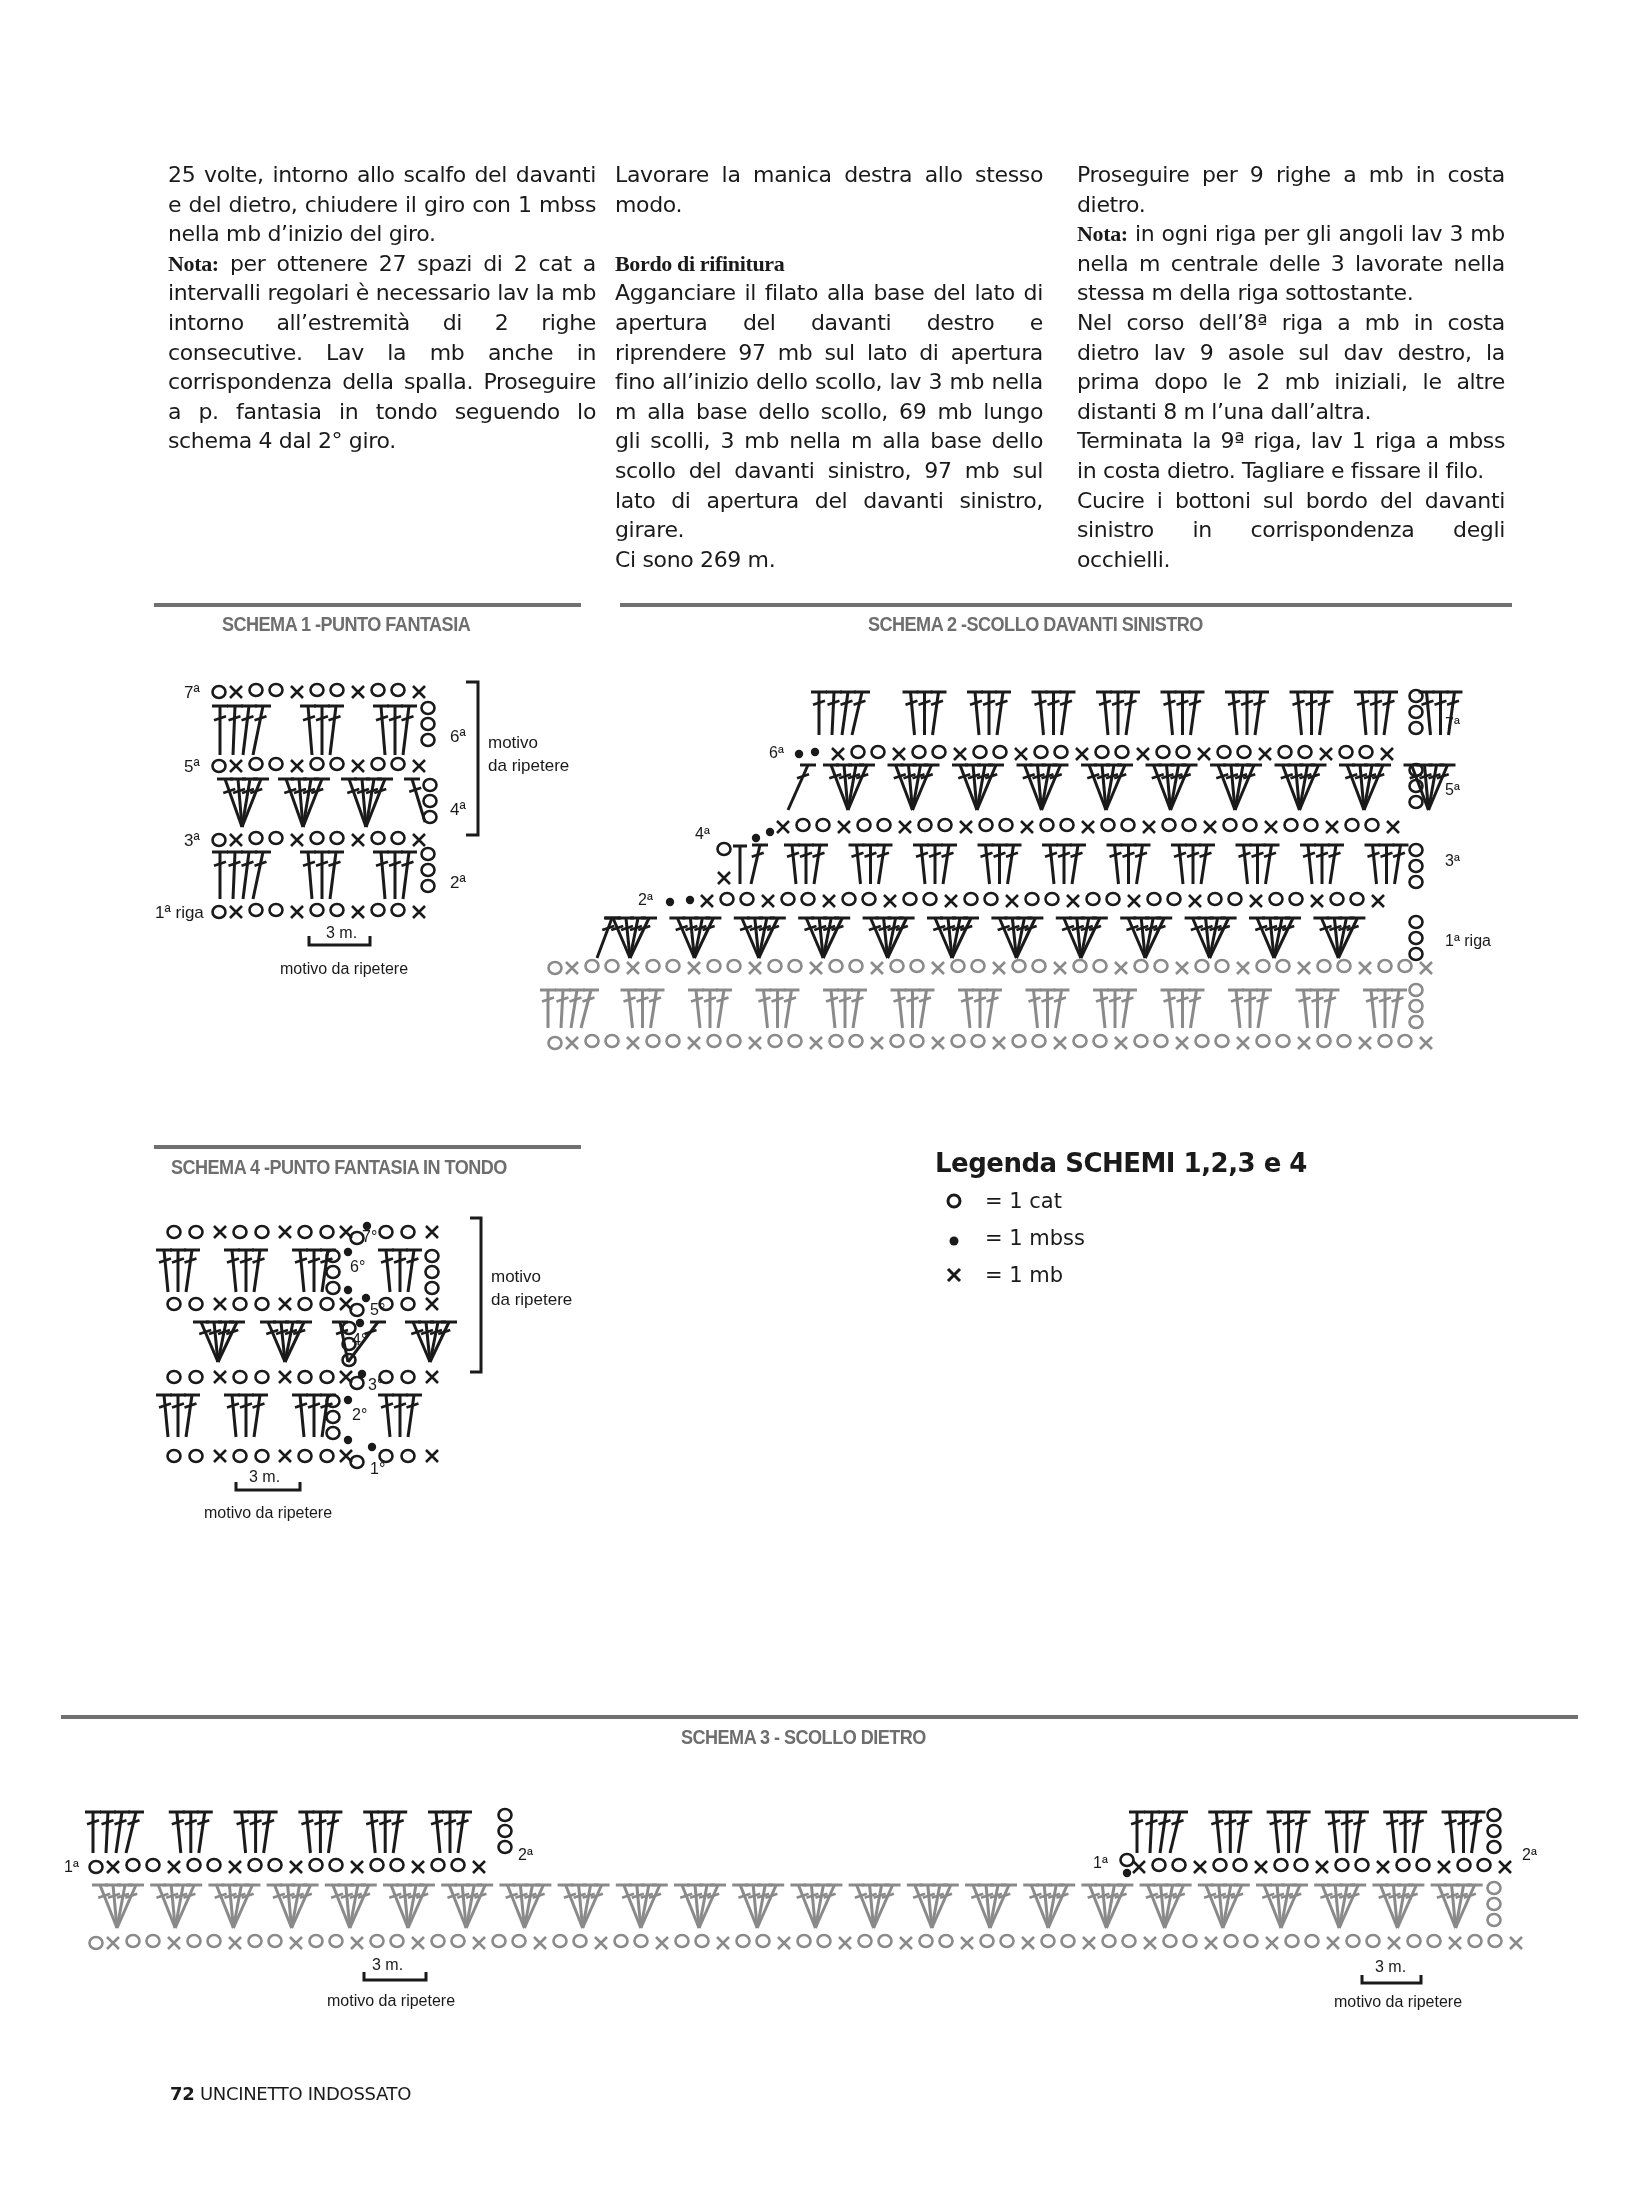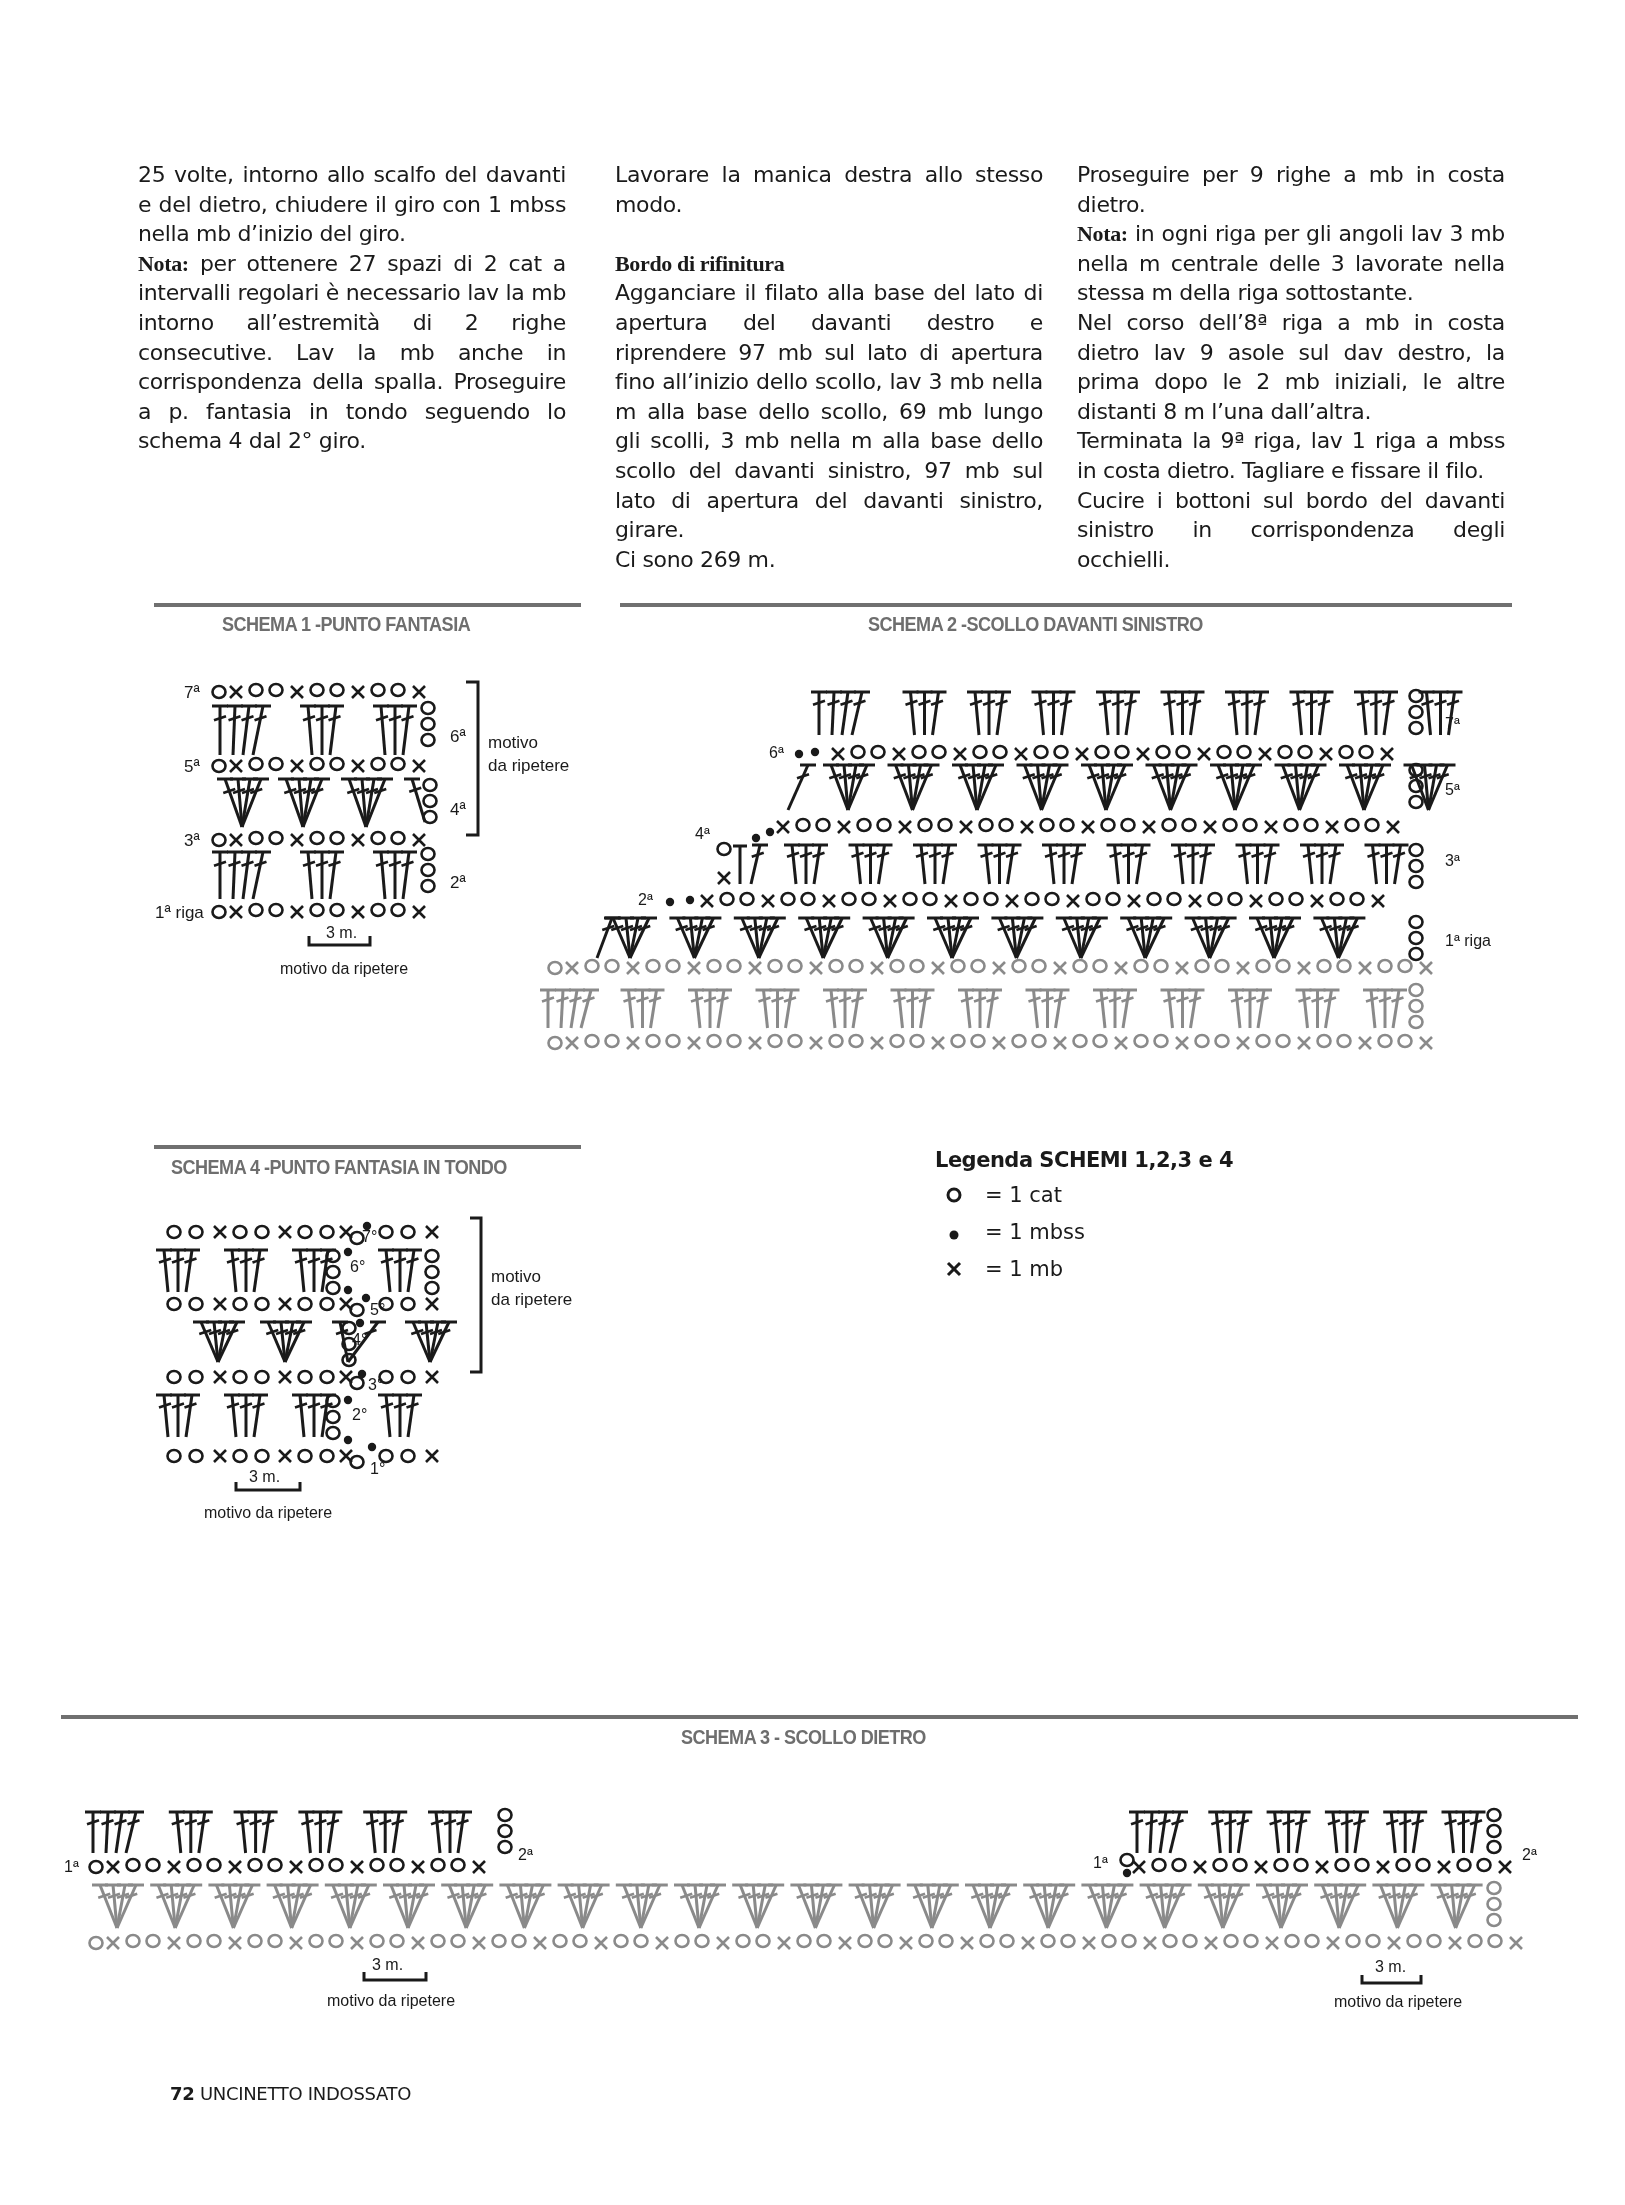--- a/index.html
+++ b/index.html
@@ -3,32 +3,32 @@
 <meta charset="utf-8">
 <style>
   html, body { margin:0; padding:0; background:#ffffff; }
   body { width:1625px; height:2205px; position:relative; overflow:hidden;
          font-family:"DejaVu Sans", "Liberation Sans", sans-serif; color:#1a1a1a; }
   .col { position:absolute; top:160px; width:428px; font-size:22px; line-height:29.6px;
          text-align:justify; letter-spacing:-0.35px; }
   .col p { margin:0; }
   .col .gap { height:29.6px; }
   .col b { font-weight:bold;font-family:Liberation Serif, serif; }
-  #col1 { left:138px; }
+  #col1 { left:168px; }
   #col2 { left:615px; }
   #col3 { left:1077px; }
   .rule { position:absolute; height:4px; background:#707070; }
   .schema-title { position:absolute; font-family:"Liberation Sans", sans-serif; font-weight:bold;
                   color:#6e6e6e; font-size:21px; letter-spacing:-0.6px; transform:scaleX(0.86);
                   transform-origin:left top; white-space:nowrap; }
   svg.chart { position:absolute; overflow:visible; }
   .lbl { font-family:"Liberation Sans", sans-serif; font-size:17px; fill:#1a1a1a; }
   .lbl-sm { font-family:"Liberation Sans", sans-serif; font-size:16px; fill:#1a1a1a; }
   .legend { position:absolute; left:935px; top:1148px; font-size:21px; }
-  .legend h3 { margin:0 0 4px 0; font-size:21px; font-weight:bold; letter-spacing:-0.5px; }
+  .legend h3 { margin:0 0 4px 0; font-size:26px; font-weight:bold; letter-spacing:-0.5px; }
   .legend .row { display:flex; align-items:center; height:37px; }
   .legend .sym { width:38px; display:flex; justify-content:center; }
   .legend .txt { margin-left:12px; }
   .footer { position:absolute; left:170px; top:2083px; font-size:18px; letter-spacing:-0.3px; }
   .footer b { font-weight:bold; }
 </style>
 </head>
 <body>
 
 <div class="col" id="col1">

